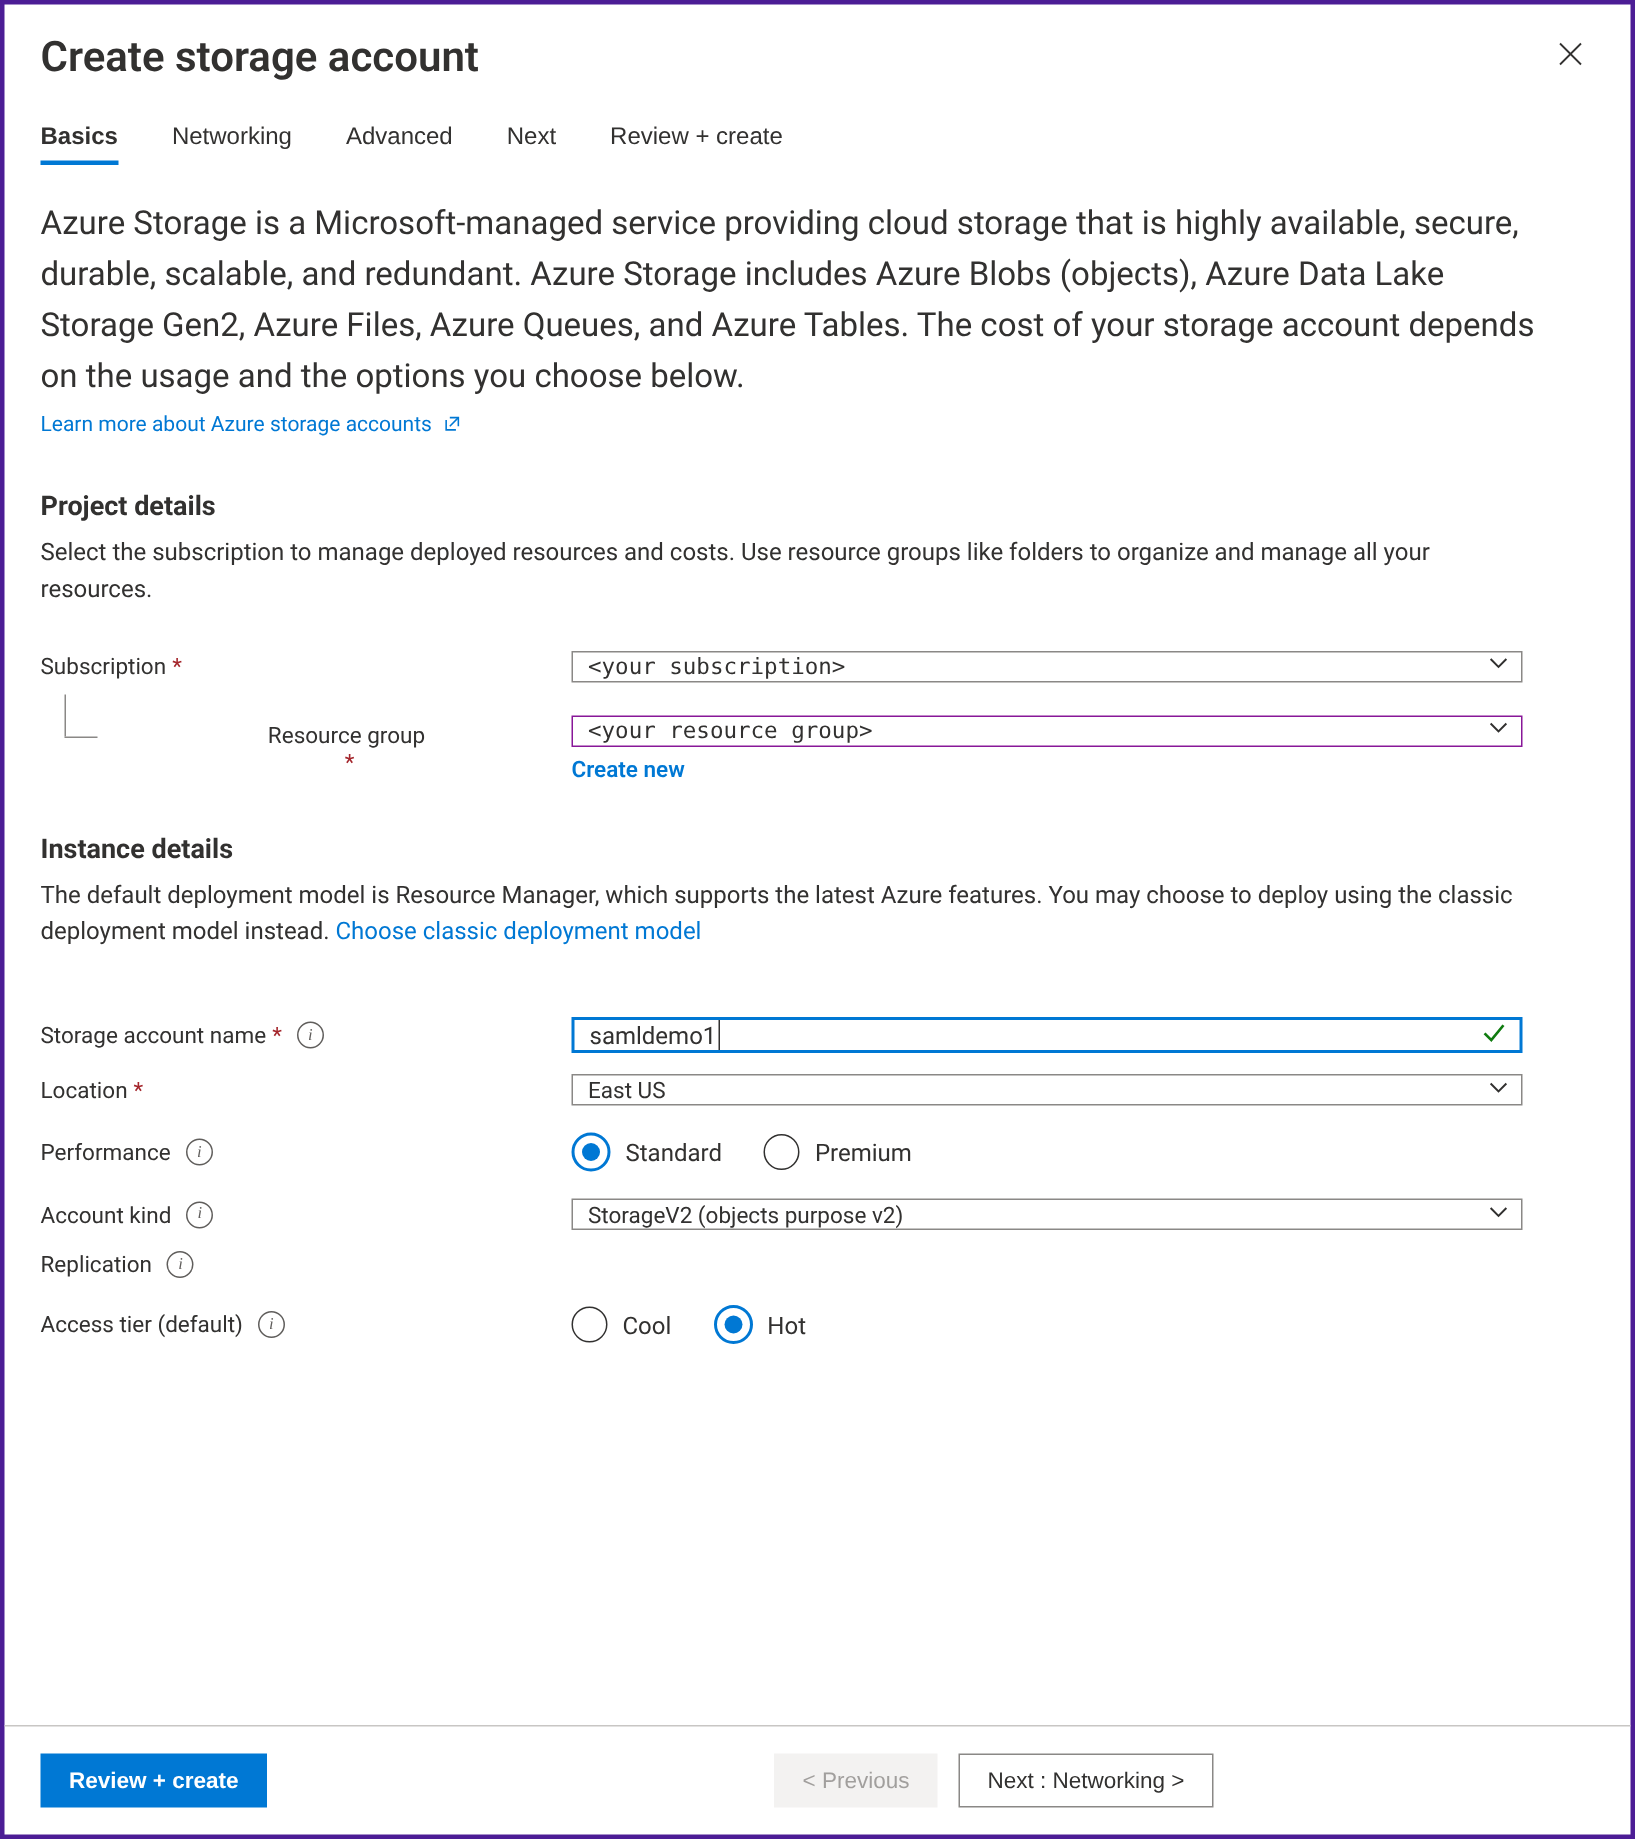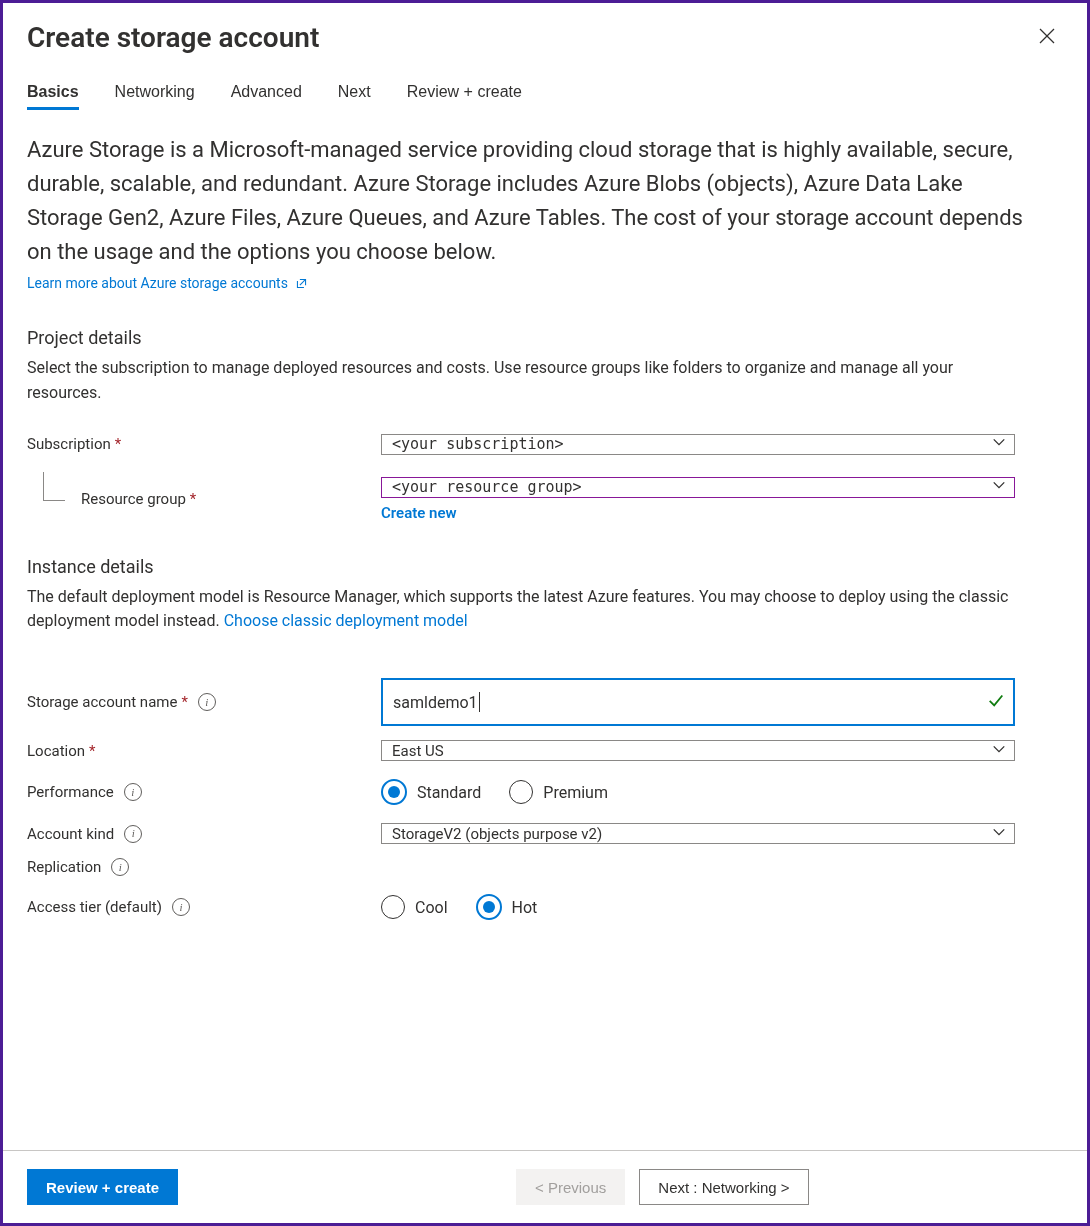--- a/index.html
+++ b/index.html
@@ -74,36 +74,36 @@
   }
   
   .intro{
     font-size:22px;line-height:1.55;margin-bottom:6px;max-width:1000px;
   }
   a.link{color:var(--link);text-decoration:none;text-align:right;}
   .ext-link-icon{display:inline-block;vertical-align:-2px;margin-left:4px;}
   .ext-link-icon svg{width:13px;height:13px;stroke:var(--link);fill:none;stroke-width:1.3;}
   
   h2.section-title{
-    font-size:18px;font-weight:400;margin:34px 0 8px 0;
+    font-size:18px;font-weight:700;margin:34px 0 8px 0;
   }
   .section-desc{
     font-size:16px;line-height:1.55;max-width:1000px;margin-bottom:28px;
   }
   .inline-link{color:var(--link);text-decoration:none;}
   
   .form-row{
     display:flex;align-items:center;margin-bottom:14px;
   }
   .form-row.tight{margin-bottom:2px;}
   .label-col{
     width:354px;box-sizing:border-box;display:flex;align-items:center;font-size:15px;
   }
   .label-indent{
-    padding-left:54px;position:relative;
+    padding-left:54px;position:relative;flex-direction:column;
   }
   .label-indent::before{
     content:"";position:absolute;left:16px;top:-18px;width:0;height:28px;border-left:1px solid #8a8886;
   }
   .label-indent::after{
     content:"";position:absolute;left:16px;top:10px;width:22px;height:0;border-top:1px solid #8a8886;
   }
   .req{color:var(--required);margin-left:4px;}
   .info-icon{
     display:inline-flex;width:16px;height:16px;border:1px solid #605e5c;border-radius:50%;
@@ -121,21 +121,21 @@
   .select-box .chev{
     position:absolute;right:8px;top:50%;transform:translateY(-50%);
   }
   .chev svg{width:14px;height:14px;stroke:#323130;stroke-width:1.5;fill:none;}
   .select-text{font-family:ui-monospace,Menlo,Consolas,monospace;font-size:15px;}
   .select-text.normal{font-family:inherit;}
   .below-select-link{font-size:15px;font-weight:600;color:var(--link);text-decoration:none;display:inline-block;margin-top:6px;}
   
   .input-box{
     border:2px solid var(--focus-blue);cursor:text;padding-right:34px;
-    font-family:inherit;height:48px;
+    font-family:inherit;height:24px;align-items:flex-end;
   }
   .input-text{font-size:16px;}
   .input-caret{display:inline-block;width:1px;height:20px;background:#323130;vertical-align:middle;margin-left:1px;animation:blink 1s steps(1) infinite;}
   @keyframes blink{50%{opacity:0;}}
   .input-check{position:absolute;right:8px;top:50%;transform:translateY(-50%);}
   .input-check svg{width:18px;height:18px;stroke:var(--success-green);stroke-width:2;fill:none;}
   
   .radio-group{display:flex;gap:28px;align-items:center;height:34px;}
   .radio{
     display:inline-flex;align-items:center;gap:10px;cursor:pointer;font-size:16px;

